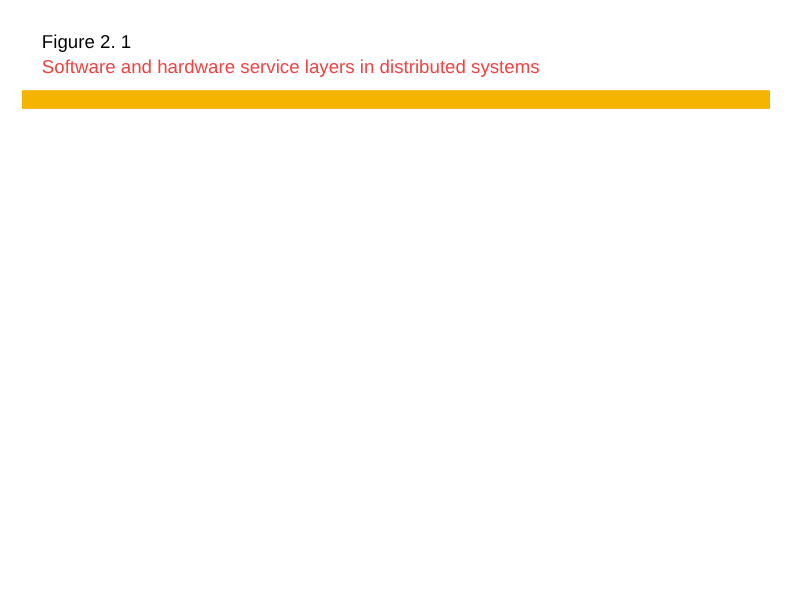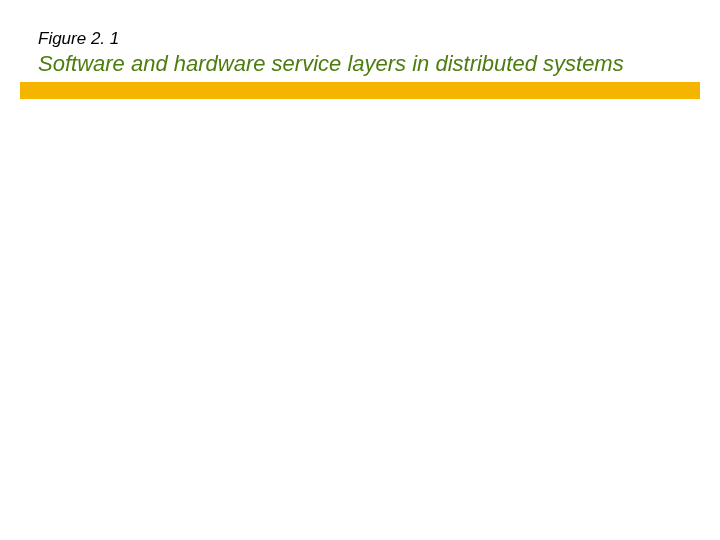--- a/index.html
+++ b/index.html
@@ -1,40 +1,39 @@
 <!DOCTYPE html>
 <html><head>
   <meta charset="utf-8">
   <style>
     * {
       margin: 0;
       padding: 0;
       box-sizing: border-box;
-      font-style: italic;
     }
     body {
       width: 720px;
       height: 540px;
       background: #ffffff;
       font-family: Arial, Helvetica, sans-serif;
       position: relative;
     }
     .header-block {
       position: absolute;
       top: 28px;
       left: 38px;
     }
     .figure-label {
       font-size: 17px;
       color: #000000;
       line-height: 1.3;
     }
     .figure-title {
-      font-size: 22px;
-      color: #4d7c0f;
+      font-size: 17px;
+      color: #ef4444;
       line-height: 1.3;
     }
     .divider-bar {
       position: absolute;
       top: 82px;
       left: 20px;
       width: 680px;
       height: 17px;
       background: #f4b400;
     }

